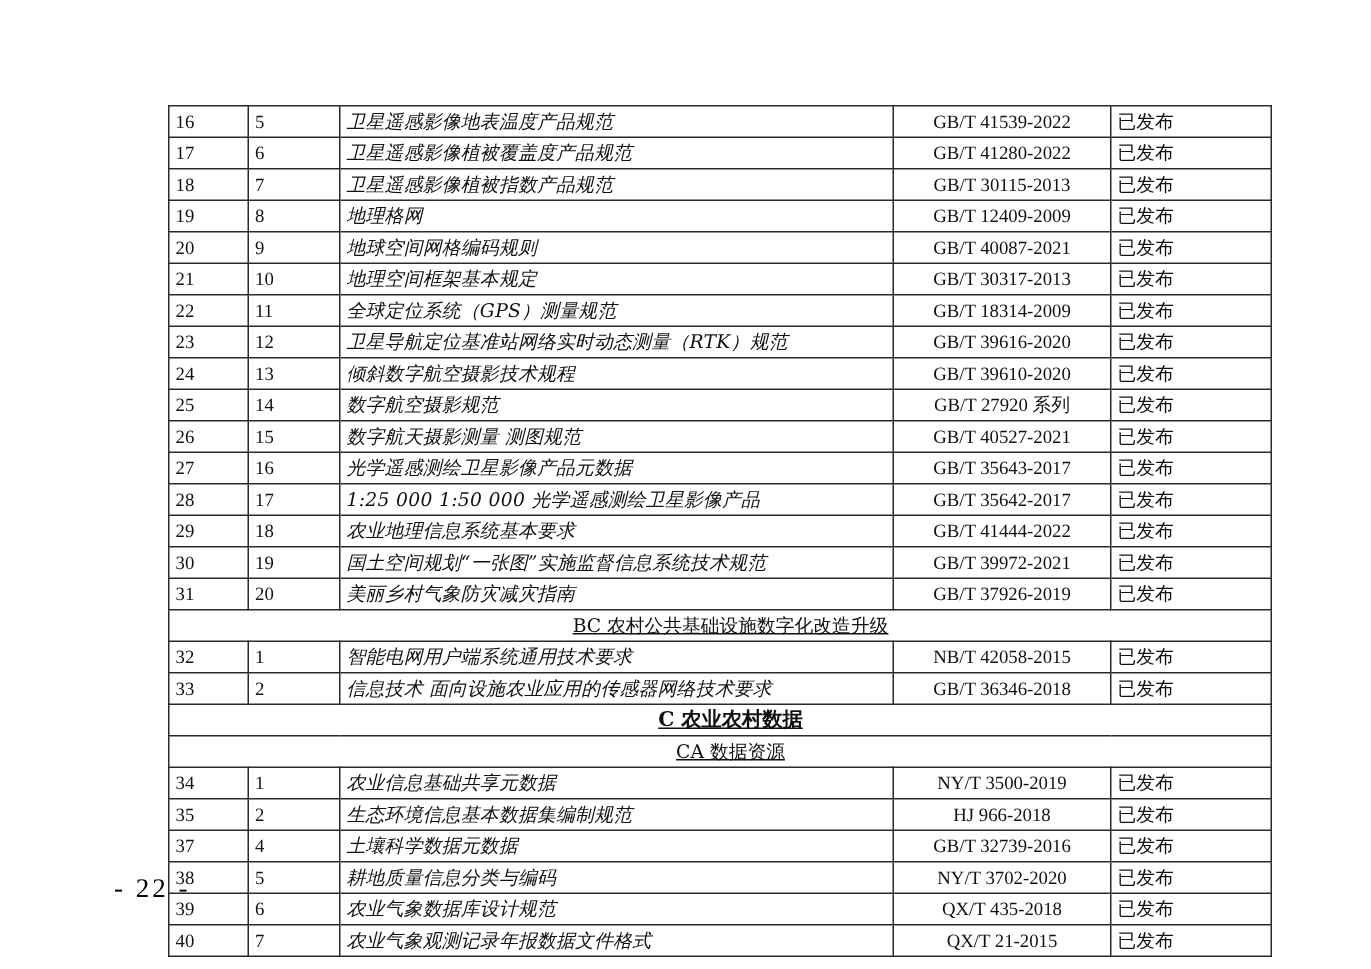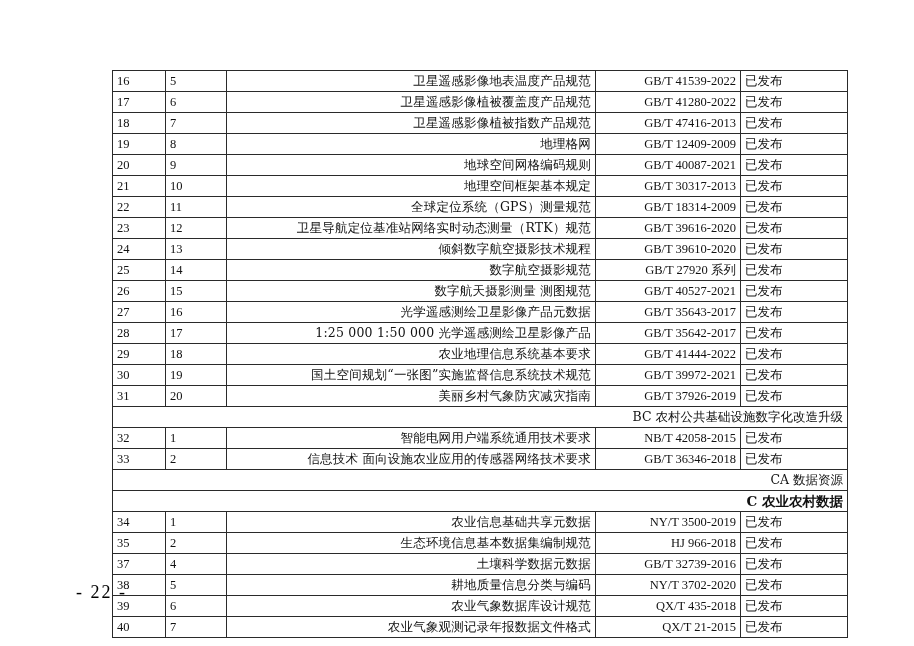--- a/index.html
+++ b/index.html
@@ -37,45 +37,46 @@
     padding: 0 4px;
     font-size: 12.5px;
     line-height: 18px;
     vertical-align: middle;
     white-space: nowrap;
     overflow: hidden;
   }
   .c-num { width: 44px; text-align: left; padding-left: 6px; }
   .c-seq { width: 52px; text-align: left; padding-left: 8px; }
   .c-name { width: 360px; text-align: left; padding-left: 6px; }
-  .c-code { width: 136px; text-align: right; padding-left: 6px; }
+  .c-code { width: 136px; text-align: center; padding-left: 6px; }
   .c-status { width: 98px; text-align: left; padding-left: 10px; }
 
   .name-cell {
     font-family: "DejaVu Serif", "Liberation Serif", serif;
+    font-style: italic;
     font-size: 12.5px;
     letter-spacing: 0.2px;
-    text-align: right;
   }
   .code-cell {
     font-family: "Liberation Serif", serif;
     font-size: 12.5px;
   }
   .status-cell {
     font-family: "DejaVu Serif", serif;
     font-size: 12.5px;
     margin-top: 28px;
   }
   .num-cell, .seq-cell {
     font-family: "Liberation Serif", serif;
     font-size: 12.5px;
   }
   tr.section td {
-    text-align: right;
+    text-align: center;
     padding-left: 18px;
+    text-decoration: underline;
   }
   .sec-label {
     font-family: "DejaVu Serif", serif;
     font-size: 12.5px;
   }
   .sec-major .sec-label {
     font-weight: bold;
     font-size: 13.5px;
   }
   .sec-major td { height: 22px; }
@@ -108,21 +109,21 @@
             <td class="c-num num-cell">17</td>
             <td class="c-seq seq-cell">6</td>
             <td class="c-name name-cell">卫星遥感影像植被覆盖度产品规范</td>
             <td class="c-code code-cell">GB/T 41280-2022</td>
             <td class="c-status status-cell">已发布</td>
           </tr>
           <tr>
             <td class="c-num num-cell">18</td>
             <td class="c-seq seq-cell">7</td>
             <td class="c-name name-cell">卫星遥感影像植被指数产品规范</td>
-            <td class="c-code code-cell">GB/T 47416-2013</td>
+            <td class="c-code code-cell">GB/T 30115-2013</td>
             <td class="c-status status-cell">已发布</td>
           </tr>
           <tr>
             <td class="c-num num-cell">19</td>
             <td class="c-seq seq-cell">8</td>
             <td class="c-name name-cell">地理格网</td>
             <td class="c-code code-cell">GB/T 12409-2009</td>
             <td class="c-status status-cell">已发布</td>
           </tr>
           <tr>
@@ -219,25 +220,25 @@
             <td class="c-code code-cell">NB/T 42058-2015</td>
             <td class="c-status status-cell">已发布</td>
           </tr>
           <tr>
             <td class="c-num num-cell">33</td>
             <td class="c-seq seq-cell">2</td>
             <td class="c-name name-cell">信息技术 面向设施农业应用的传感器网络技术要求</td>
             <td class="c-code code-cell">GB/T 36346-2018</td>
             <td class="c-status status-cell">已发布</td>
           </tr>
+          <tr class="section sec-major">
+            <td colspan="5" class="sec-label">C 农业农村数据</td>
+          </tr>
           <tr class="section">
             <td colspan="5" class="sec-label">CA 数据资源</td>
-          </tr>
-          <tr class="section sec-major">
-            <td colspan="5" class="sec-label">C 农业农村数据</td>
           </tr>
           <tr>
             <td class="c-num num-cell">34</td>
             <td class="c-seq seq-cell">1</td>
             <td class="c-name name-cell">农业信息基础共享元数据</td>
             <td class="c-code code-cell">NY/T 3500-2019</td>
             <td class="c-status status-cell">已发布</td>
           </tr>
           <tr>
             <td class="c-num num-cell">35</td>

